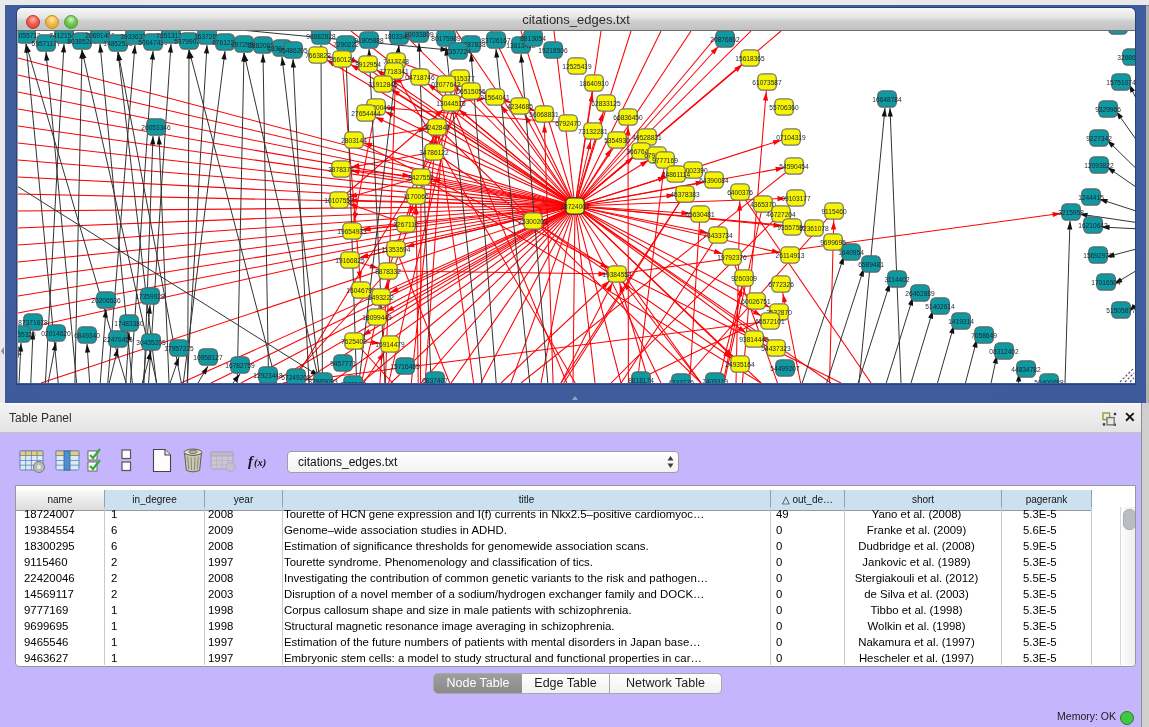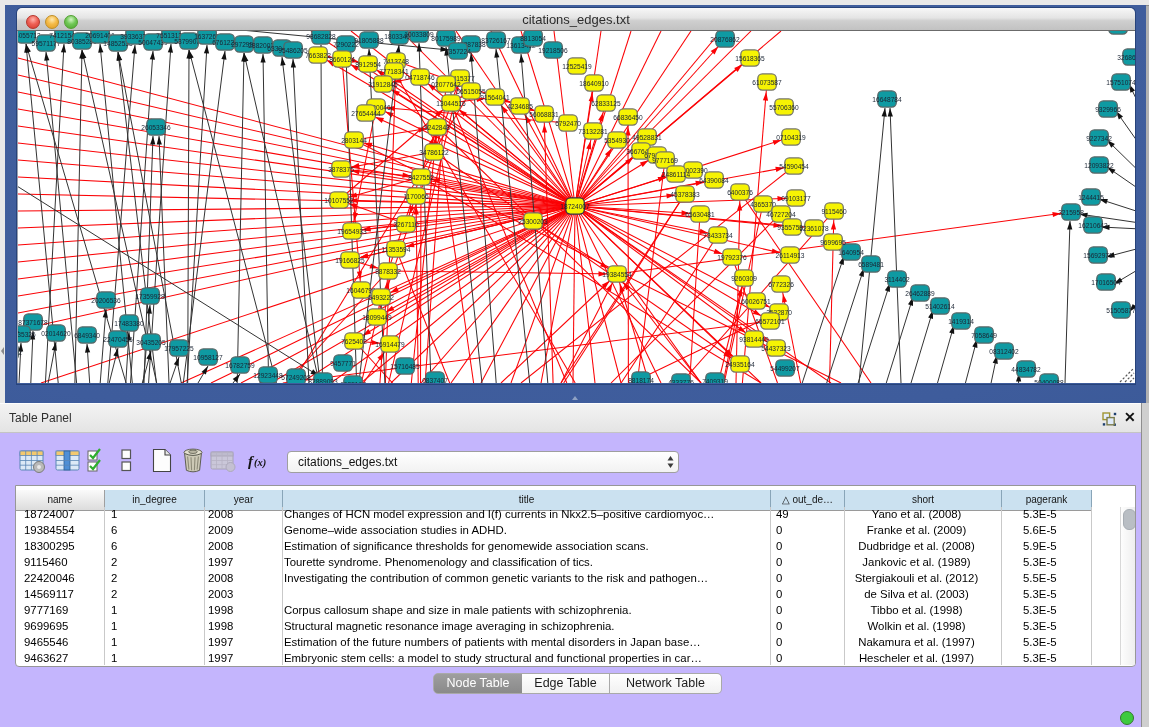--- a/index.html
+++ b/index.html
@@ -905,21 +905,21 @@
 <div class="vln" style="left:188px;"></div>
 <div class="vln" style="left:266px;"></div>
 <div class="vln" style="left:754px;"></div>
 <div class="vln" style="left:828px;"></div>
 <div class="vln" style="left:985px;"></div>
 <div class="vln" style="left:1075px;"></div>
 <div class="tr" style="left:0;top:22px;width:1100px;">
         <span class="c1">18724007</span>
         <span class="c2">1</span>
         <span class="c3">2008</span>
-        <span class="c4">Changes of HCN model expression and I(f) currents in Nkx2.5–positive cardiomyoc…</span>
+        <span class="c4">Tourette of HCN gene expression and I(f) currents in Nkx2.5–positive cardiomyoc…</span>
         <span class="c5">49</span>
         <span class="c6">Yano et al. (2008)</span>
         <span class="c7">5.3E-5</span>
       </div>
 <div class="tr" style="left:0;top:38.0px;width:1100px;">
         <span class="c1">19384554</span>
         <span class="c2">6</span>
         <span class="c3">2009</span>
         <span class="c4">Genome–wide association studies in ADHD.</span>
         <span class="c5">0</span>
@@ -950,20 +950,21 @@
         <span class="c3">2008</span>
         <span class="c4">Investigating the contribution of common genetic variants to the risk and pathogen…</span>
         <span class="c5">0</span>
         <span class="c6">Stergiakouli et al. (2012)</span>
         <span class="c7">5.5E-5</span>
       </div>
 <div class="tr" style="left:0;top:102.0px;width:1100px;">
         <span class="c1">14569117</span>
         <span class="c2">2</span>
         <span class="c3">2003</span>
+        <span class="c4">Disruption of a novel member of a sodium/hydrogen exchanger family and DOCK…</span>
         <span class="c5">0</span>
         <span class="c6">de Silva et al. (2003)</span>
         <span class="c7">5.3E-5</span>
       </div>
 <div class="tr" style="left:0;top:118.0px;width:1100px;">
         <span class="c1">9777169</span>
         <span class="c2">1</span>
         <span class="c3">1998</span>
         <span class="c4">Corpus callosum shape and size in male patients with schizophrenia.</span>
         <span class="c5">0</span>
@@ -999,14 +1000,15 @@
       </div>
 <div class="abs" id="sbtrack">
         <div class="abs" id="sbthumb"></div>
       </div>
   </div>
   <div class="abs" id="segs">
     <div class="seg" id="seg1">Node Table</div>
     <div class="seg" id="seg2">Edge Table</div>
     <div class="seg" id="seg3">Network Table</div>
   </div>
+  <div class="abs" id="memok">Memory: OK</div>
   <div class="abs" id="memdot"></div>
 </div>
 
 </body></html>

